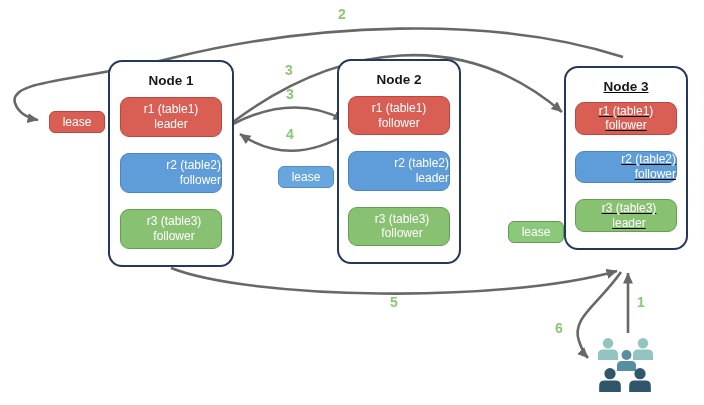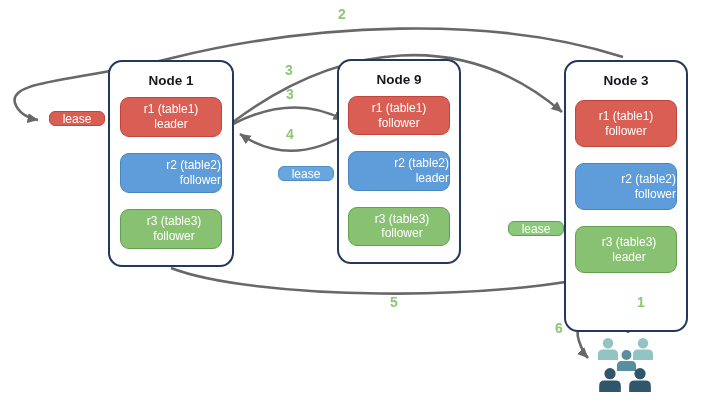--- a/index.html
+++ b/index.html
@@ -16,21 +16,21 @@
   .node-title{font-size:13.5px;font-weight:700;color:#16181d;height:19px;margin-bottom:8px;}
   .replica{
     width:102px;height:47px;border-radius:9px;box-sizing:border-box;
     display:flex;flex-direction:column;align-items:center;justify-content:center;
     color:#ffffff;font-size:12px;line-height:1.23;margin-bottom:16px;text-align:center;
   }
   .replica.red{background:#d95e54;border:1.5px solid #c2453d;}
   .replica.blue{background:#5e9dd9;border:1.5px solid #4a85bd;align-items:flex-end;}
   .replica.green{background:#89c172;border:1.5px solid #64a04c;padding-left:6px;}
   .lease{
-    position:absolute;width:56px;height:15px;border-radius:6px;box-sizing:border-box;
+    position:absolute;width:56px;height:22px;border-radius:6px;box-sizing:border-box;
     display:flex;align-items:center;justify-content:center;
     color:#ffffff;font-size:12px;
   }
   .lease.red{background:#d95e54;border:1.5px solid #c0443c;}
   .lease.blue{background:#68a6de;border:1.5px solid #4e8bc7;}
   .lease.green{background:#8cc87b;border:1.5px solid #5d9e50;}
   .step{
     position:absolute;color:#8bc874;font-size:14px;font-weight:700;
     width:16px;text-align:center;
   }
@@ -80,36 +80,36 @@
       <span>r2 (table2)</span>
       <span>follower</span>
     </div>
     <div class="replica green">
       <span>r3 (table3)</span>
       <span>follower</span>
     </div>
   </div>
 
   <div class="node" style="left:337px;top:59px;width:124px;height:205px;">
-    <div class="node-title">Node 9</div>
+    <div class="node-title">Node 2</div>
     <div class="replica red">
       <span>r1 (table1)</span>
       <span>follower</span>
     </div>
     <div class="replica blue">
       <span>r2 (table2)</span>
       <span>leader</span>
     </div>
     <div class="replica green">
       <span>r3 (table3)</span>
       <span>follower</span>
     </div>
   </div>
 
-  <div class="node" style="left:564px;top:60px;width:124px;height:272px;">
+  <div class="node" style="left:564px;top:66px;width:124px;height:184px;text-decoration:underline;">
     <div class="node-title">Node 3</div>
     <div class="replica red">
       <span>r1 (table1)</span>
       <span>follower</span>
     </div>
     <div class="replica blue">
       <span>r2 (table2)</span>
       <span>follower</span>
     </div>
     <div class="replica green">

